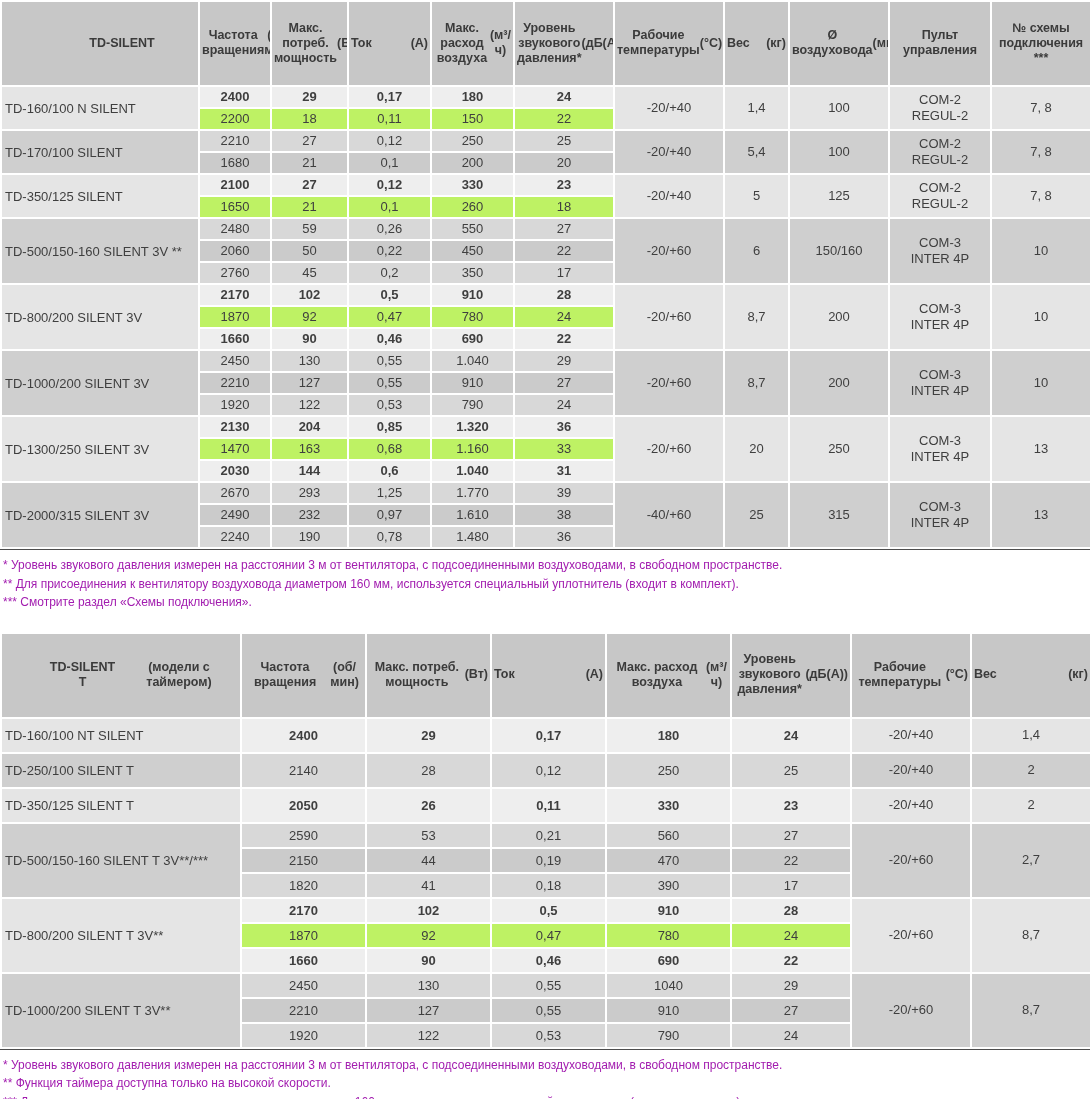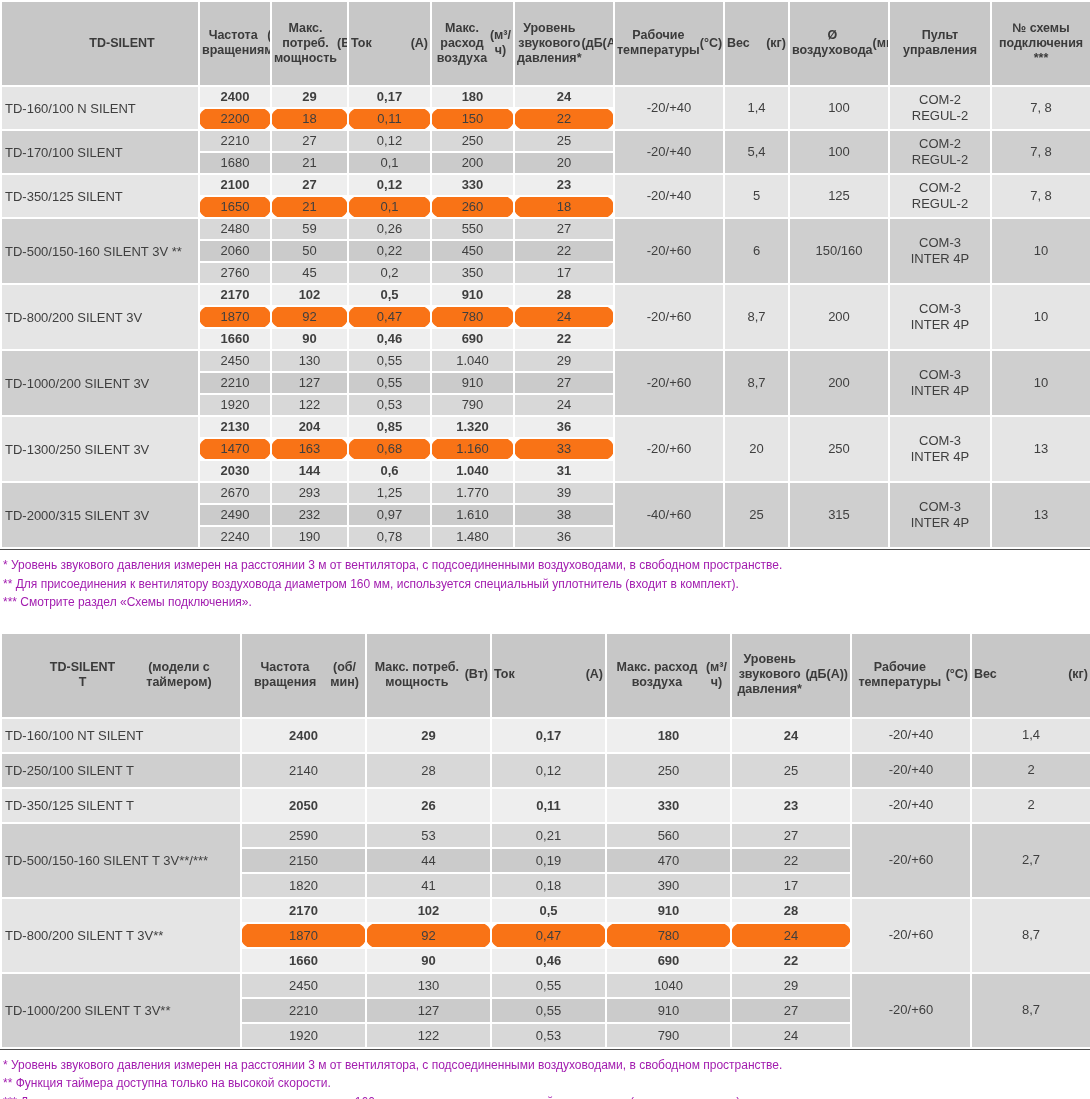--- a/index.html
+++ b/index.html
@@ -15,21 +15,21 @@
   .hwrap{height:83px;box-sizing:border-box;display:flex;flex-direction:row;
          justify-content:space-between;align-items:center;text-align:center;
          padding:7px 2px 8px 2px;line-height:15px;}
   .hwrap.center{justify-content:center;gap:3px;margin-left:44px;}
   td{font-size:13px;text-align:center;vertical-align:middle;padding:0;color:#3f3f3f;}
   .name-cell{text-align:left;padding-left:3px;font-size:13px;}
   .merged-cell{line-height:16px;}
   .band-light{background:#e5e5e5;}
   .band-dark{background:#cfcfcf;}
   .shade-light-a{background:#eeeeee;font-weight:bold;}
-  .shade-light-b{background:#f97316;border-radius:11px;}
+  .shade-light-b{background:#bef264;}
   .shade-dark-a{background:#d8d8d8;}
   .shade-dark-b{background:#cbcbcb;margin-top:21px;}
   .t1 .data-cell{height:20px;line-height:20px;}
   .t2 tr.single .data-cell{height:33px;}
   .t2 tr.multi .data-cell{height:23px;line-height:23px;}
   .rule{height:1px;background:#4d4d4d;width:1090px;}
   .fnotes{font-size:12px;line-height:18.5px;margin:6px 0 0 3px;color:#a21caf;}
   .gap{height:20px;}
   .rc-line{line-height:16px;}
 </style>

